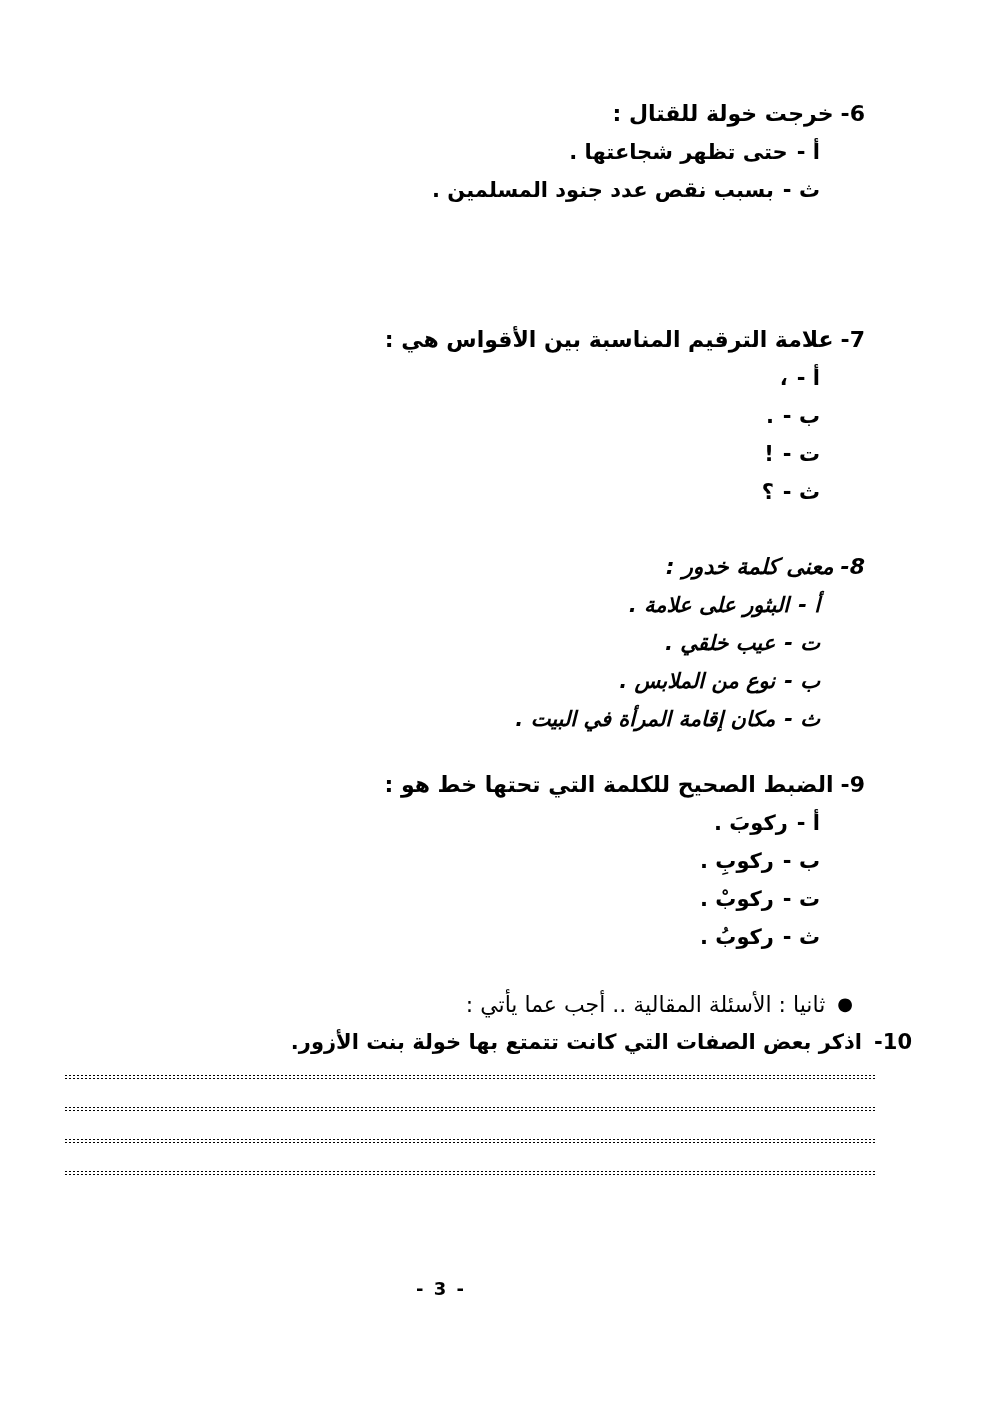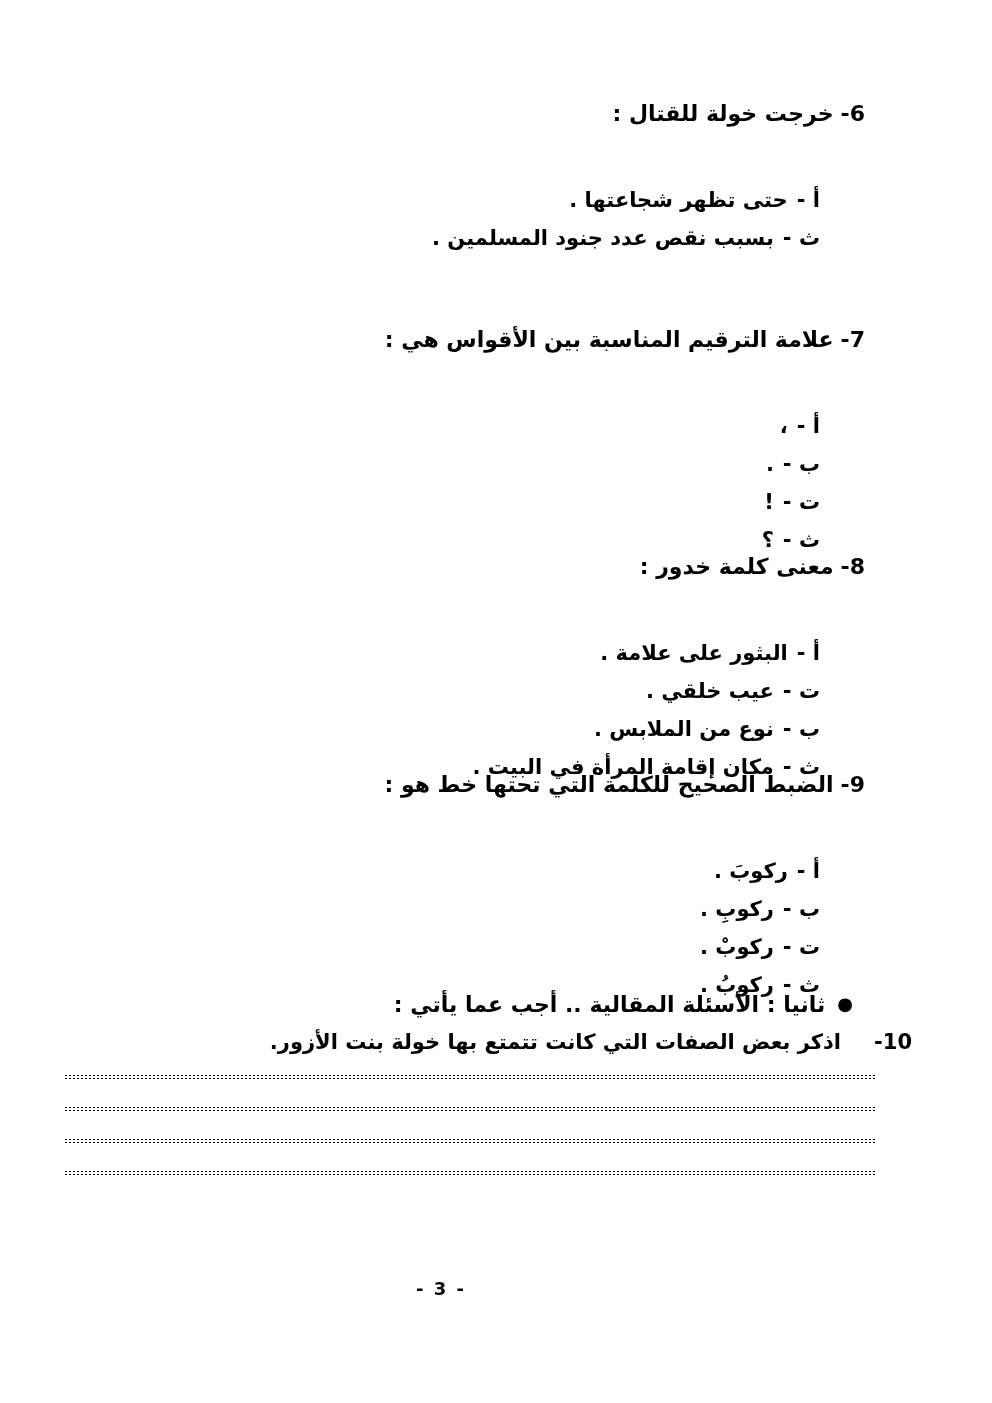--- a/index.html
+++ b/index.html
@@ -21,52 +21,52 @@
     right: 127px;
     left: 4px;
     font-weight: bold;
   }
   .q-heading {
     line-height: 38px;
     font-size: 22px;
     white-space: nowrap;
   }
   .q-num { margin-left: 7px; }
-  .options { margin-right: 45px; margin-top: 48px; }
+  .options { margin-right: 45px; }
   .opt-row {
     line-height: 38px;
     font-size: 21px;
     white-space: nowrap;
   }
   .opt-letter { margin-left: 9px; }
   #q6 { top: 95px; }
   #q7 { top: 321px; }
-  #q8 { top: 548px; }
+  #q8 { top: 548px; font-style: italic; }
   #q9 { top: 766px; }
   .section2 {
     position: absolute;
     top: 985px;
     right: 139px;
     left: 20px;
-    font-weight: bold;
+    font-weight: normal;
     font-size: 22px;
   }
   .section2-title { line-height: 38px; white-space: nowrap; }
   .bullet { margin-left: 12px; font-size: 18px; vertical-align: 2px; }
   .q10-line {
     position: absolute;
     top: 1023px;
     right: 80px;
     left: 20px;
     font-weight: bold;
     font-size: 21px;
     line-height: 38px;
     white-space: nowrap;
   }
-  .q10-num { margin-left: 33px; }
+  .q10-num { margin-left: 12px; }
   .answer-lines {
     position: absolute;
     top: 1074px;
     left: 64px;
     right: 115px;
   }
   .dotline {
     height: 6px;
     margin-bottom: 26px;
     background-image: radial-gradient(circle, #000 0.9px, transparent 1.1px);

